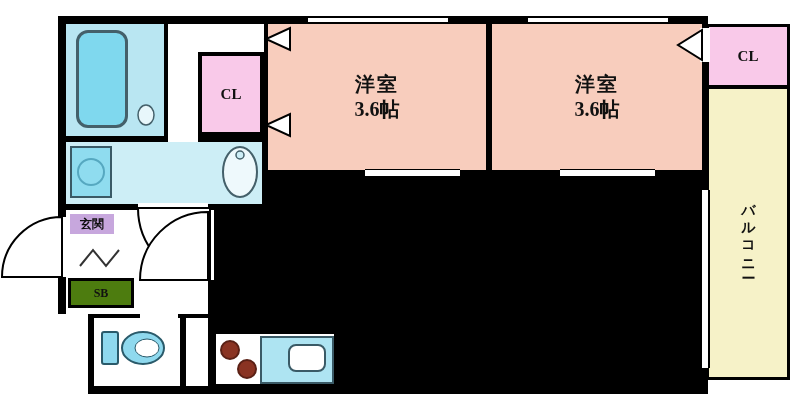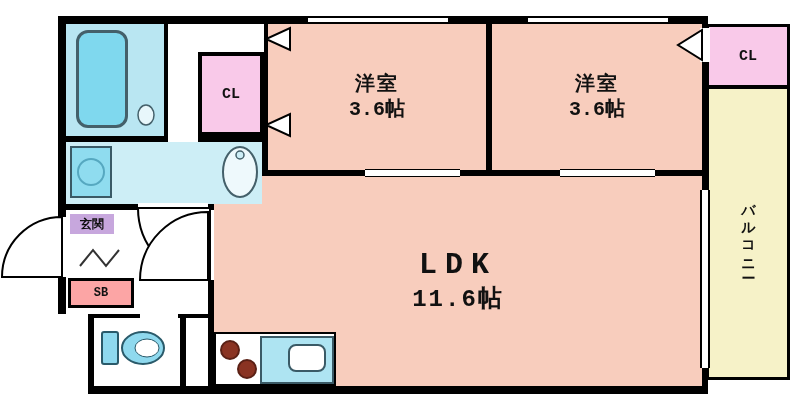--- a/index.html
+++ b/index.html
@@ -1,18 +1,18 @@
 <!DOCTYPE html>
 <html><head>
 <meta charset="utf-8">
 <style>
   html,body{margin:0;padding:0;background:#fff;}
   .plan{
     position:relative;width:800px;height:405px;background:#ffffff;overflow:hidden;
-    font-family:Liberation Mono, monospace;color:#111;text-align:center;
+    font-family:Liberation Serif, serif;color:#111;text-align:center;
   }
   .abs{position:absolute;box-sizing:border-box;}
   .base{background:#000;}
   .room{background:#f8cdbd;display:flex;align-items:center;justify-content:center;}
   .room .stack{display:flex;flex-direction:column;align-items:center;line-height:1.25;}
   .roomname{font-size:20px;font-weight:700;letter-spacing:2px;}
   .roomsize{font-size:20px;font-weight:700;}
   .ldkname{font-size:30px;font-weight:700;letter-spacing:8px;}
   .ldksize{font-size:24px;font-weight:700;letter-spacing:2px;}
   .closet{background:#f9c9e9;display:flex;align-items:center;justify-content:center;
@@ -27,21 +27,21 @@
   .tub{background:#7fd8ee;border:3px solid #44606a;border-radius:12px;}
   .washer{background:#8fdcef;border:2px solid #3a5a66;}
   .counter{background:#fff;border:2px solid #000;}
   .sinkcounter{background:#aee4f2;border:2px solid #3a5a66;}
   .sinkbasin{background:#fff;border:2px solid #3a5a66;border-radius:8px;}
   .winH{background:#fff;border-top:2px solid #000;border-bottom:2px solid #000;}
   .winV{background:#fff;border-left:2px solid #000;border-right:2px solid #000;}
   .slide{background:#fff;border-top:1px solid #000;border-bottom:1px solid #000;}
   .genkan{background:#c7a7dd;display:flex;align-items:center;justify-content:center;
           font-size:12px;font-weight:700;}
-  .sb{background:#fca5a5;border:3px solid #000;display:flex;align-items:center;justify-content:center;
+  .sb{background:#4d7c0f;border:3px solid #000;display:flex;align-items:center;justify-content:center;
       font-size:12px;font-weight:700;}
   svg.overlay{position:absolute;left:0;top:0;pointer-events:none;}
 </style>
 </head>
 <body>
 
 <div class="plan">
 
   <div class="abs base" style="left:58px;top:16px;width:650px;height:378px"></div>
 
@@ -68,26 +68,20 @@
       <span class="roomsize">3.6帖</span>
     </div>
   </div>
   <div class="abs room" style="left:492px;top:24px;width:210px;height:146px">
     <div class="stack">
       <span class="roomname">洋室</span>
       <span class="roomsize">3.6帖</span>
     </div>
   </div>
 
-  <div class="abs room" style="left:214px;top:176px;width:488px;height:210px">
-    <div class="stack">
-      <span class="ldkname">LDK</span>
-      <span class="ldksize">11.6帖</span>
-    </div>
-  </div>
 
   <div class="abs corridor" style="left:66px;top:142px;width:196px;height:62px"></div>
   <div class="abs washer" style="left:70px;top:146px;width:42px;height:52px"></div>
 
   <div class="abs white" style="left:66px;top:210px;width:142px;height:104px"></div>
   <div class="abs genkan" style="left:70px;top:214px;width:44px;height:20px">
     <span>玄関</span>
   </div>
   <div class="abs sb" style="left:68px;top:278px;width:66px;height:30px">
     <span>SB</span>

